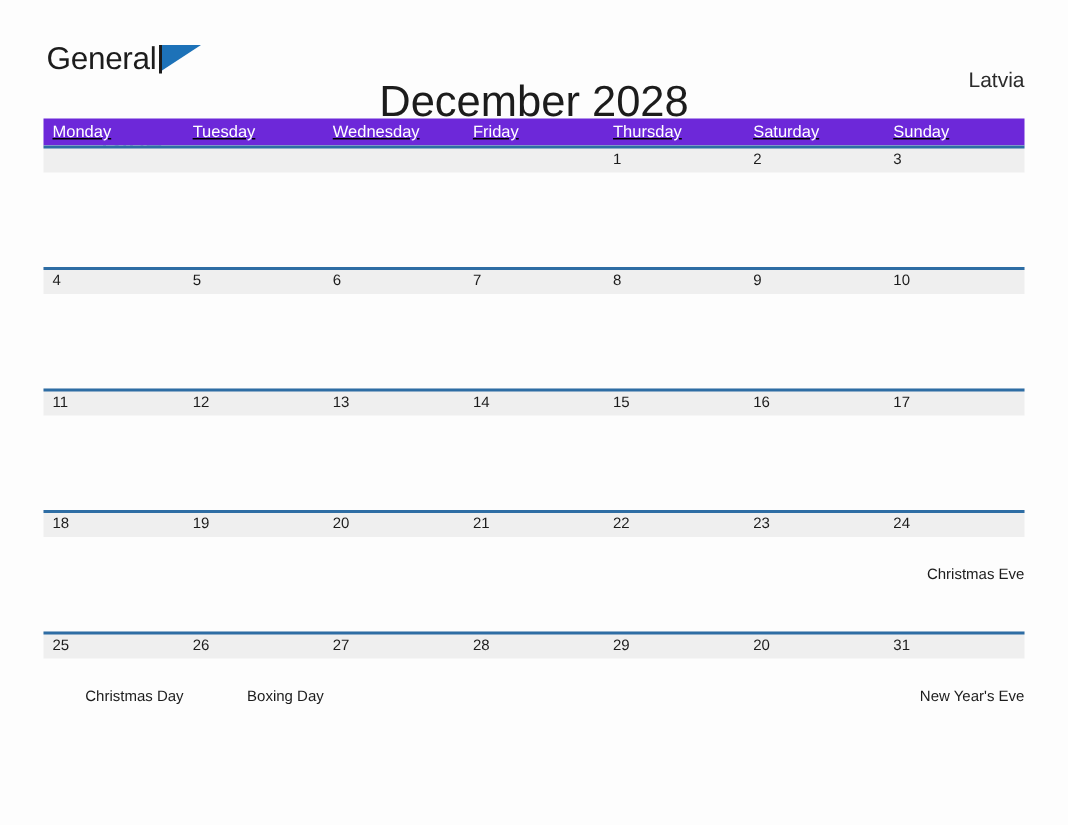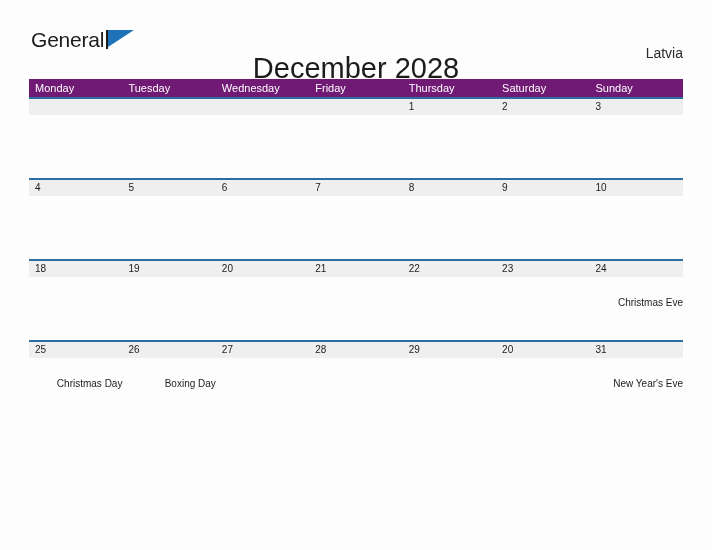--- a/index.html
+++ b/index.html
@@ -94,21 +94,22 @@
   
   .calendar {
     position: absolute;
     left: 29px;
     top: 79px;
     width: 654px;
   }
 
   .weekday-row {
     display: flex;
-    background: #701a75;
+    background: #6d28d9;
+    text-decoration: underline;
   }
   .weekday-cell {
     flex: 1 1 0;
     height: 18px;
     line-height: 18px;
     padding-left: 6px;
     box-sizing: border-box;
     color: #ffffff;
     font-size: 11px;
   }
@@ -220,20 +221,40 @@
         <div class="event-cell"></div>
         <div class="event-cell"></div>
         <div class="event-cell"></div>
         <div class="event-cell"></div>
         <div class="event-cell"></div>
         <div class="event-cell"></div>
         <div class="event-cell"></div>
       </div>
     </div>
 
+    <div class="week-row">
+      <div class="date-band">
+        <div class="day-cell">11</div>
+        <div class="day-cell">12</div>
+        <div class="day-cell">13</div>
+        <div class="day-cell">14</div>
+        <div class="day-cell">15</div>
+        <div class="day-cell">16</div>
+        <div class="day-cell">17</div>
+      </div>
+      <div class="event-band">
+        <div class="event-cell"></div>
+        <div class="event-cell"></div>
+        <div class="event-cell"></div>
+        <div class="event-cell"></div>
+        <div class="event-cell"></div>
+        <div class="event-cell"></div>
+        <div class="event-cell"></div>
+      </div>
+    </div>
 
     <div class="week-row">
       <div class="date-band">
         <div class="day-cell">18</div>
         <div class="day-cell">19</div>
         <div class="day-cell">20</div>
         <div class="day-cell">21</div>
         <div class="day-cell">22</div>
         <div class="day-cell">23</div>
         <div class="day-cell">24</div>

